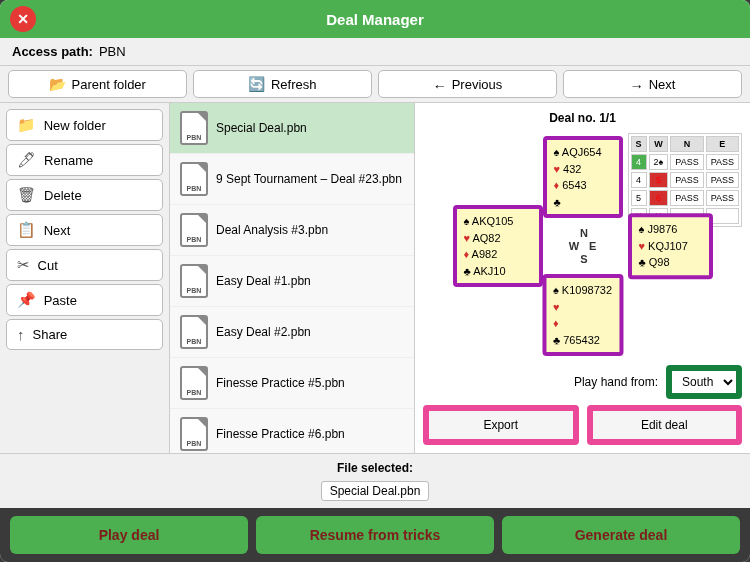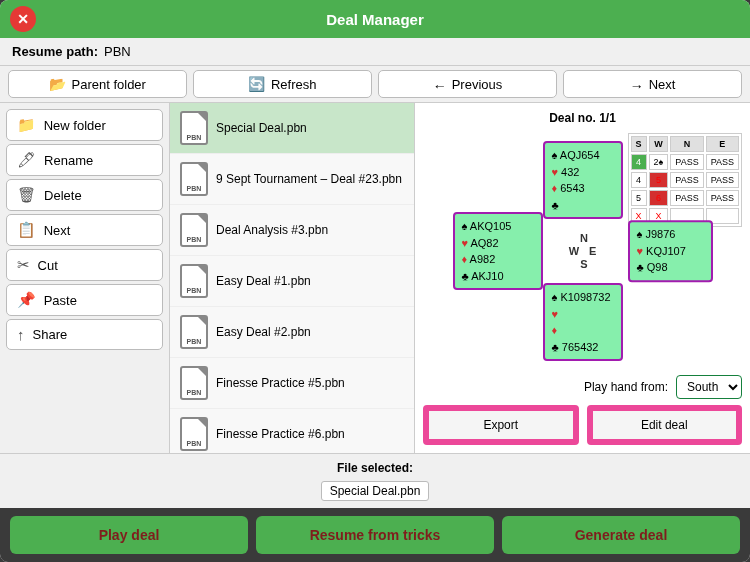--- a/index.html
+++ b/index.html
@@ -175,22 +175,22 @@
       font-weight: bold;
       font-size: 12px;
       margin-bottom: 8px;
     }
     .compass {
       position: relative;
       width: 260px;
       height: 220px;
     }
     .hand-card {
-      background: #86efac;
-      border: 2px solid #a21caf;
+      background: #fef9c3;
+      border: 4px solid #a21caf;
       border-radius: 4px;
       padding: 4px 7px;
       font-size: 11px;
       line-height: 1.5;
       position: absolute;
       min-width: 80px;
     }
     .hand-north { top: 0; left: 50%; transform: translateX(-50%); }
     .hand-south { bottom: 0; left: 50%; transform: translateX(-50%); }
     .hand-west { left: 0; top: 50%; transform: translateY(-50%); }
@@ -230,21 +230,21 @@
     .cell-pass { font-size: 8px; }
     .play-hand-row {
       display: flex;
       align-items: center;
       justify-content: flex-end;
       gap: 8px;
       margin-top: 6px;
       font-size: 12px;
     }
     .play-hand-select {
-      border: 1px solid #15803d;
+      border: 6px solid #15803d;
       border-radius: 4px;
       padding: 3px 6px;
       font-size: 12px;
       background: white;
     }
     .deal-action-row {
       display: flex;
       gap: 8px;
       margin-top: 6px;
     }
@@ -303,21 +303,21 @@
 <div class="window">
 
   <div class="title-bar">
     <div class="close-btn">
       <span>✕</span>
     </div>
     <span class="title-text">Deal Manager</span>
   </div>
 
   <div class="access-path-bar">
-    <span class="access-label">Resume path:</span>
+    <span class="access-label">Access path:</span>
     <span class="access-value">PBN</span>
   </div>
 
   <div class="toolbar">
     <button class="toolbar-btn">
       <span class="icon">📂</span>
       <span>Parent folder</span>
     </button>
     <button class="toolbar-btn">
       <span class="icon">🔄</span>

